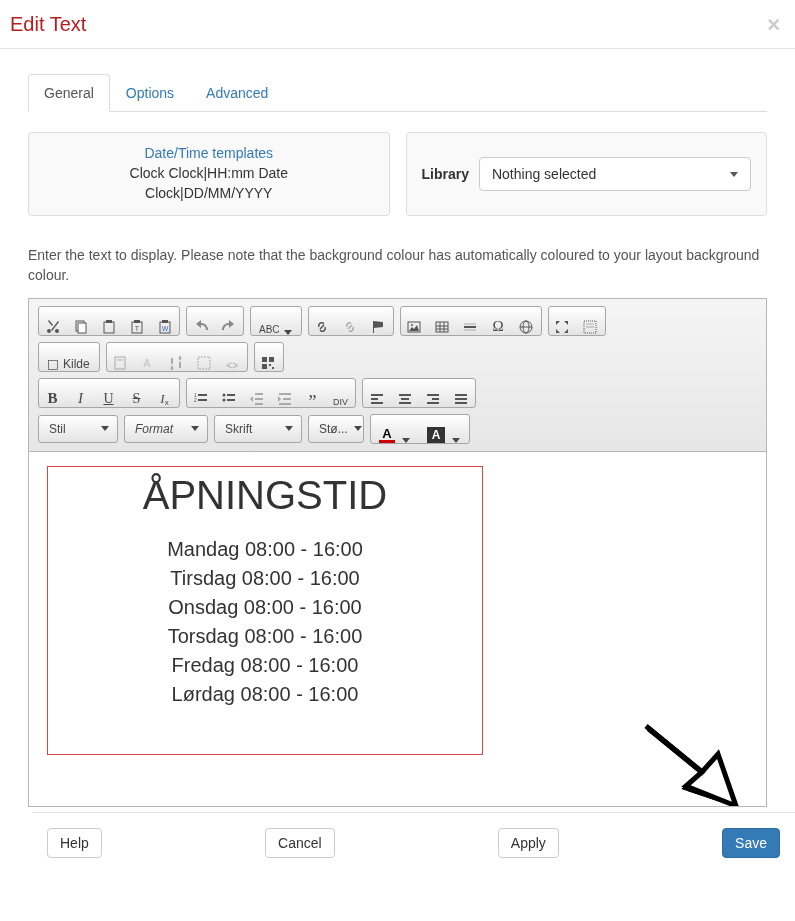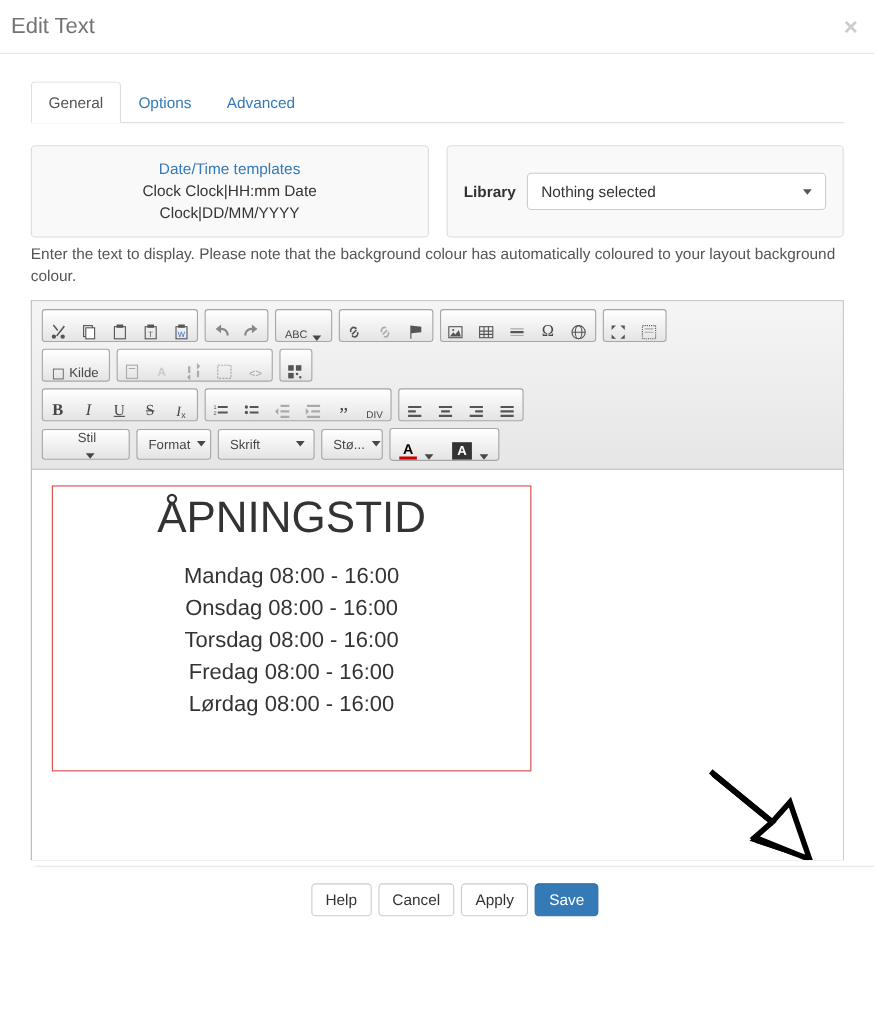--- a/index.html
+++ b/index.html
@@ -15,21 +15,21 @@
     padding: 13px 15px 12px 10px;
     border-bottom: 1px solid #e5e5e5;
     display: flex;
     justify-content: space-between;
     align-items: center;
   }
   .modal-title {
     font-size: 20px;
     font-weight: 500;
     margin: 0;
-    color: #737373;
+    color: #b91c1c;
   }
   .close-x {
     font-size: 22px;
     font-weight: bold;
     color: #ccc;
     cursor: pointer;
     line-height: 1;
   }
   .modal-body { padding: 15px 28px 5px 28px; }
 
@@ -49,21 +49,21 @@
     margin-bottom: -1px;
     font-size: 14px;
   }
   .tab.active {
     color: #555;
     background: #fff;
     border-color: #ddd #ddd #fff;
   }
 
   .tab-content { padding-top: 20px; }
-  .row { display: flex; gap: 16px; margin-bottom: 4px; }
+  .row { display: flex; gap: 16px; margin-bottom: 29px; }
   .panel {
     border: 1px solid #ddd;
     border-radius: 4px;
     padding: 12px 15px;
     background: #f9f9f9;
     text-align: right;
   }
   .panel-left { flex: 1; text-align: center; font-size:14px;}
   .panel-right { flex: 1; display: flex; align-items: center; gap: 10px; }
   .dt-link { color: #337ab7; cursor: pointer; display:block; margin-bottom:3px;}
@@ -166,21 +166,21 @@
   .resize-grip {
     width:0;height:0;
     border-left:12px solid transparent;
     border-bottom:12px solid #999;
   }
 
   .modal-footer {
     border-top:1px solid #e5e5e5;
     padding: 15px;
     display:flex;
-    justify-content:center;
+    justify-content:space-between;
     gap:6px;
     margin-left:32px;
   }
   .btn {
     padding: 6px 12px;
     border:1px solid #ccc;
     background:#fff;
     border-radius:4px;
     cursor:pointer;
     font-size:14px;
@@ -481,25 +481,25 @@
                 <svg viewBox="0 0 16 16">
                   <line x1="2" y1="4" x2="14" y2="4" stroke="#555" stroke-width="2"></line>
                   <line x1="2" y1="8" x2="14" y2="8" stroke="#555" stroke-width="2"></line>
                   <line x1="2" y1="12" x2="14" y2="12" stroke="#555" stroke-width="2"></line>
                 </svg>
               </span>
           </span>
         </div>
 
         <div class="tb-row">
-          <span class="tb-combo" style="width:80px;flex-direction:column;">
+          <span class="tb-combo" style="width:80px;">
               <span>Stil</span>
               <span class="caret"></span>
             </span>
-          <span class="tb-combo" style="width:68px;">
+          <span class="tb-combo" style="width:84px;font-style:italic;">
               <span>Format</span>
               <span class="caret"></span>
             </span>
           <span class="tb-combo" style="width:88px;">
               <span>Skrift</span>
               <span class="caret"></span>
             </span>
           <span class="tb-combo" style="width:56px;">
               <span>Stø...</span>
               <span class="caret"></span>
@@ -515,20 +515,21 @@
               </span>
           </span>
         </div>
 
       </div>
 
       <div class="editor-body">
         <div class="red-box">
           <div class="title">ÅPNINGSTID</div>
           <div class="line">Mandag 08:00 - 16:00</div>
+          <div class="line">Tirsdag 08:00 - 16:00</div>
           <div class="line">Onsdag 08:00 - 16:00</div>
           <div class="line">Torsdag 08:00 - 16:00</div>
           <div class="line">Fredag 08:00 - 16:00</div>
           <div class="line">Lørdag 08:00 - 16:00</div>
         </div>
         <svg class="big-arrow" viewBox="0 0 120 100">
           <path d="M15 15 L70 60 L55 75 L100 90 L85 45 L70 60 Z M15 15 L70 60" fill="#fff" stroke="#000" stroke-width="5" stroke-linejoin="round"></path>
           <path d="M15 15 L68 58 L52 74 L100 90 L84 42 L68 58" fill="none" stroke="#000" stroke-width="5"></path>
           <polygon points="12,12 68,58 52,72 102,92 84,40 68,58" fill="#fff" stroke="#000" stroke-width="5" stroke-linejoin="miter"></polygon>
         </svg>

